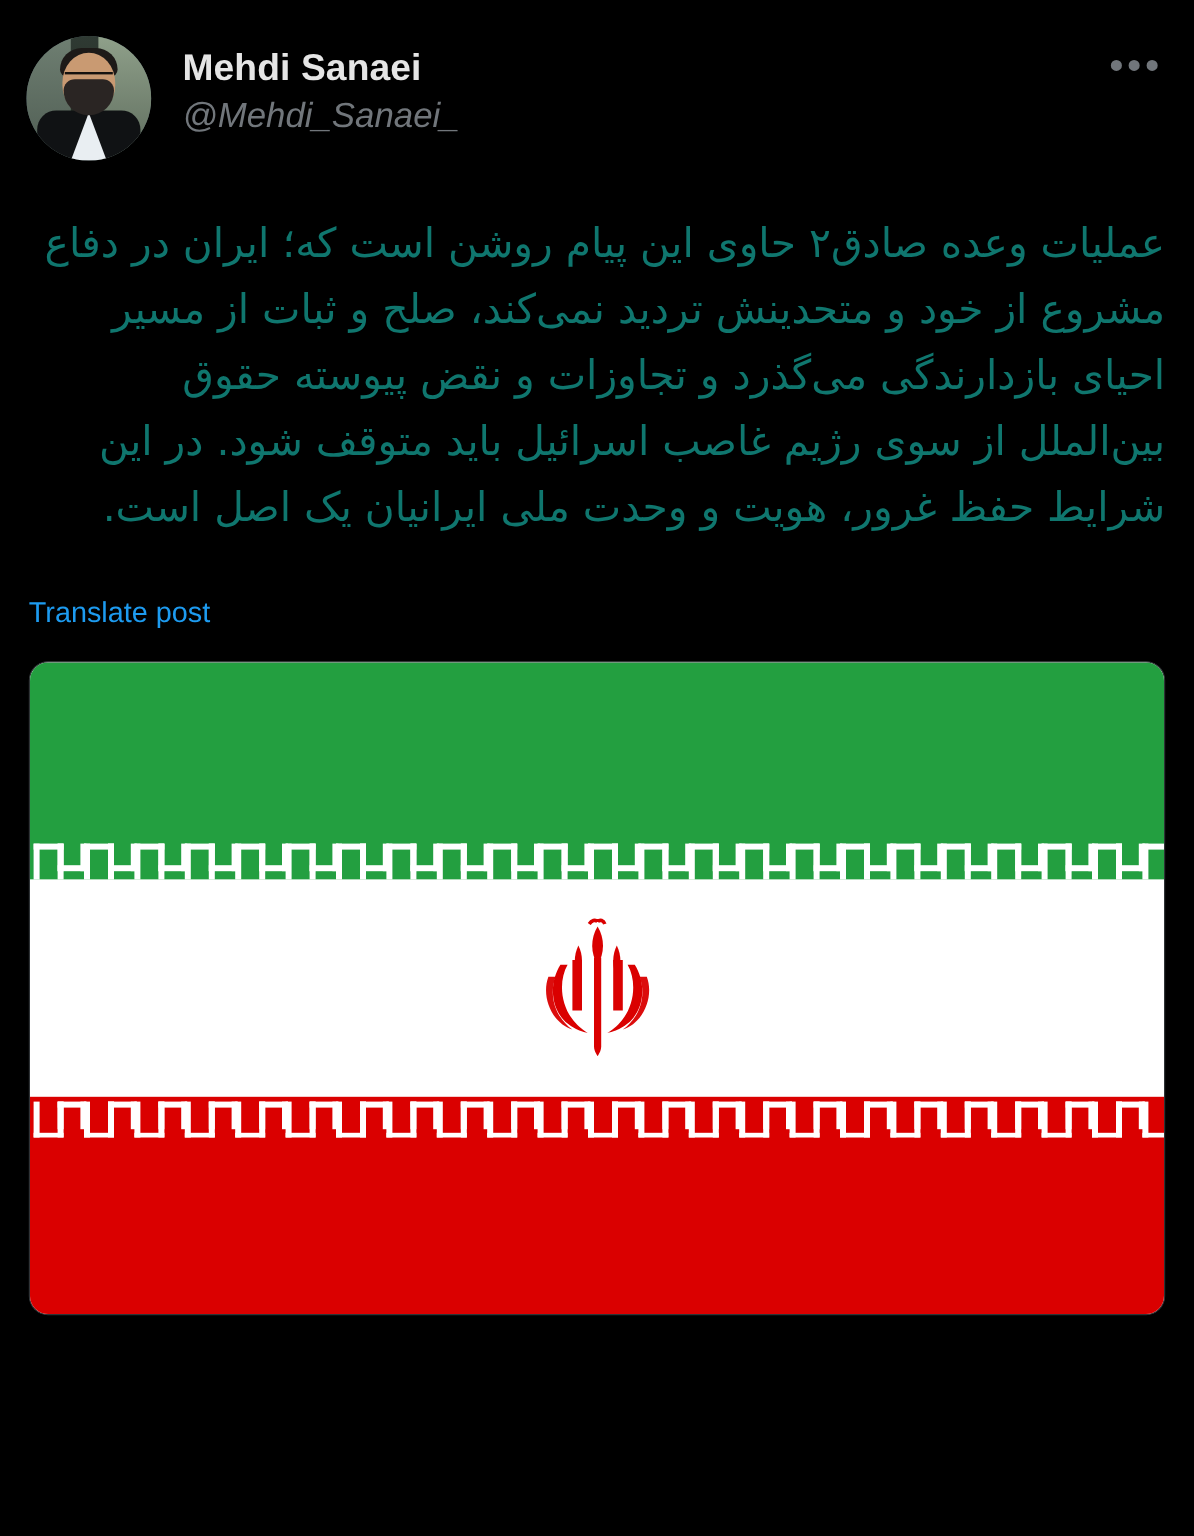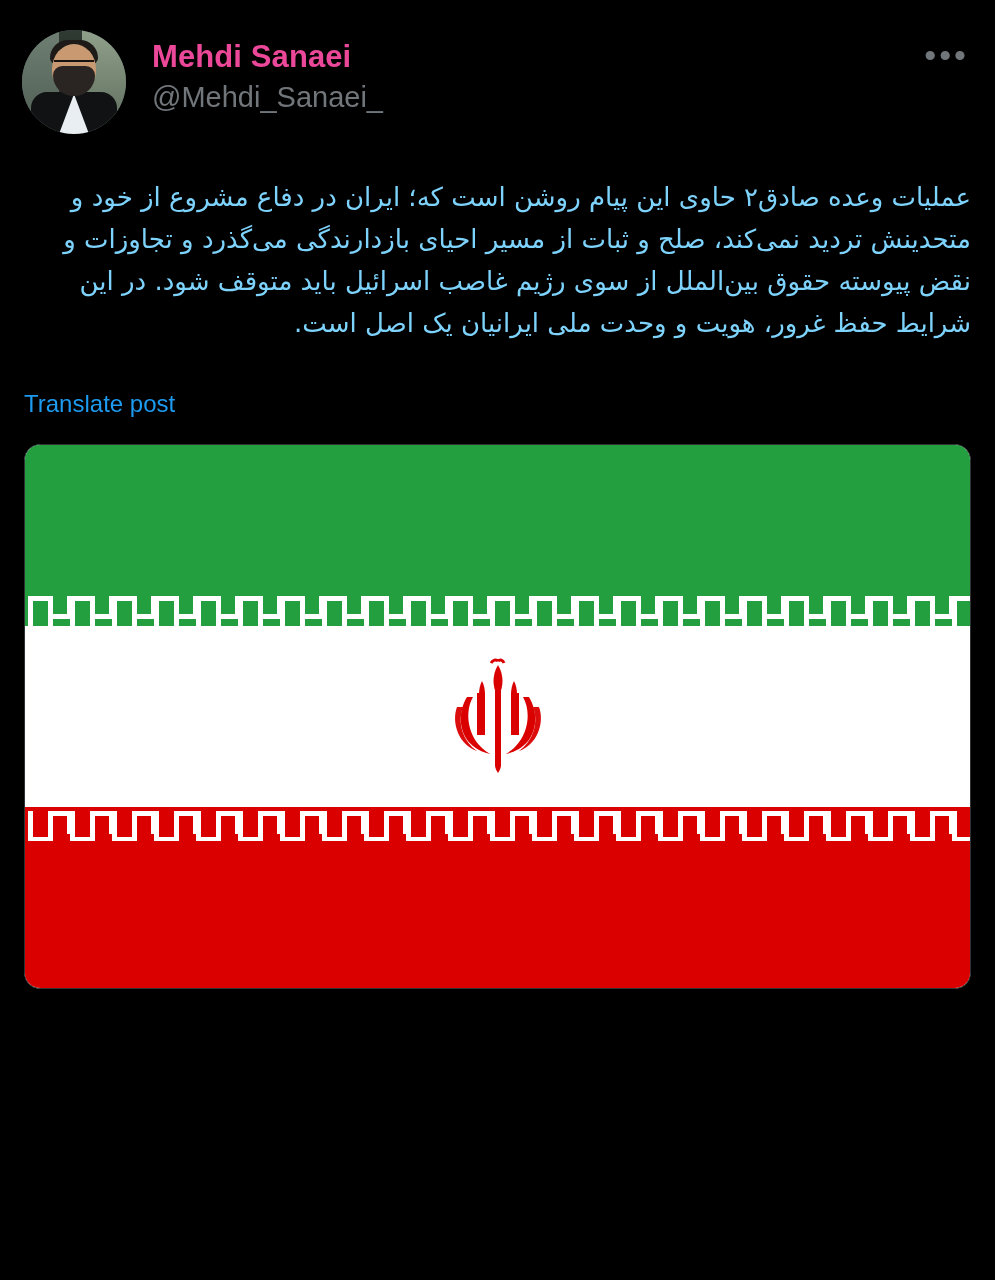--- a/index.html
+++ b/index.html
@@ -88,47 +88,48 @@
   }
 
   .names {
     margin-left: 26px;
     padding-top: 8px;
     display: flex;
     flex-direction: column;
     gap: 2px;
   }
   .display-name {
-    color: #ec4899;
+    color: #e5e5e5;
     font-size: 31px;
     font-weight: bold;
     line-height: 1.25;
     letter-spacing: 0.1px;
   }
   .handle {
     color: #71767b;
     font-size: 29px;
     line-height: 1.3;
+    font-style: italic;
   }
   .more-btn {
     position: absolute;
     right: 26px;
     top: 50px;
     color: #71767b;
     font-size: 34px;
     line-height: 10px;
     letter-spacing: 3px;
     cursor: pointer;
     user-select: none;
   }
 
   
   .post-text {
-    color: #7dd3fc;
-    font-size: 26px;
+    color: #0f766e;
+    font-size: 34px;
     line-height: 1.62;
     direction: rtl;
     text-align: right;
     padding: 42px 24px 0 24px;
     font-family: "DejaVu Sans", sans-serif;
     font-weight: 400;
     white-space: pre-wrap;
   }
 
   .translate {

